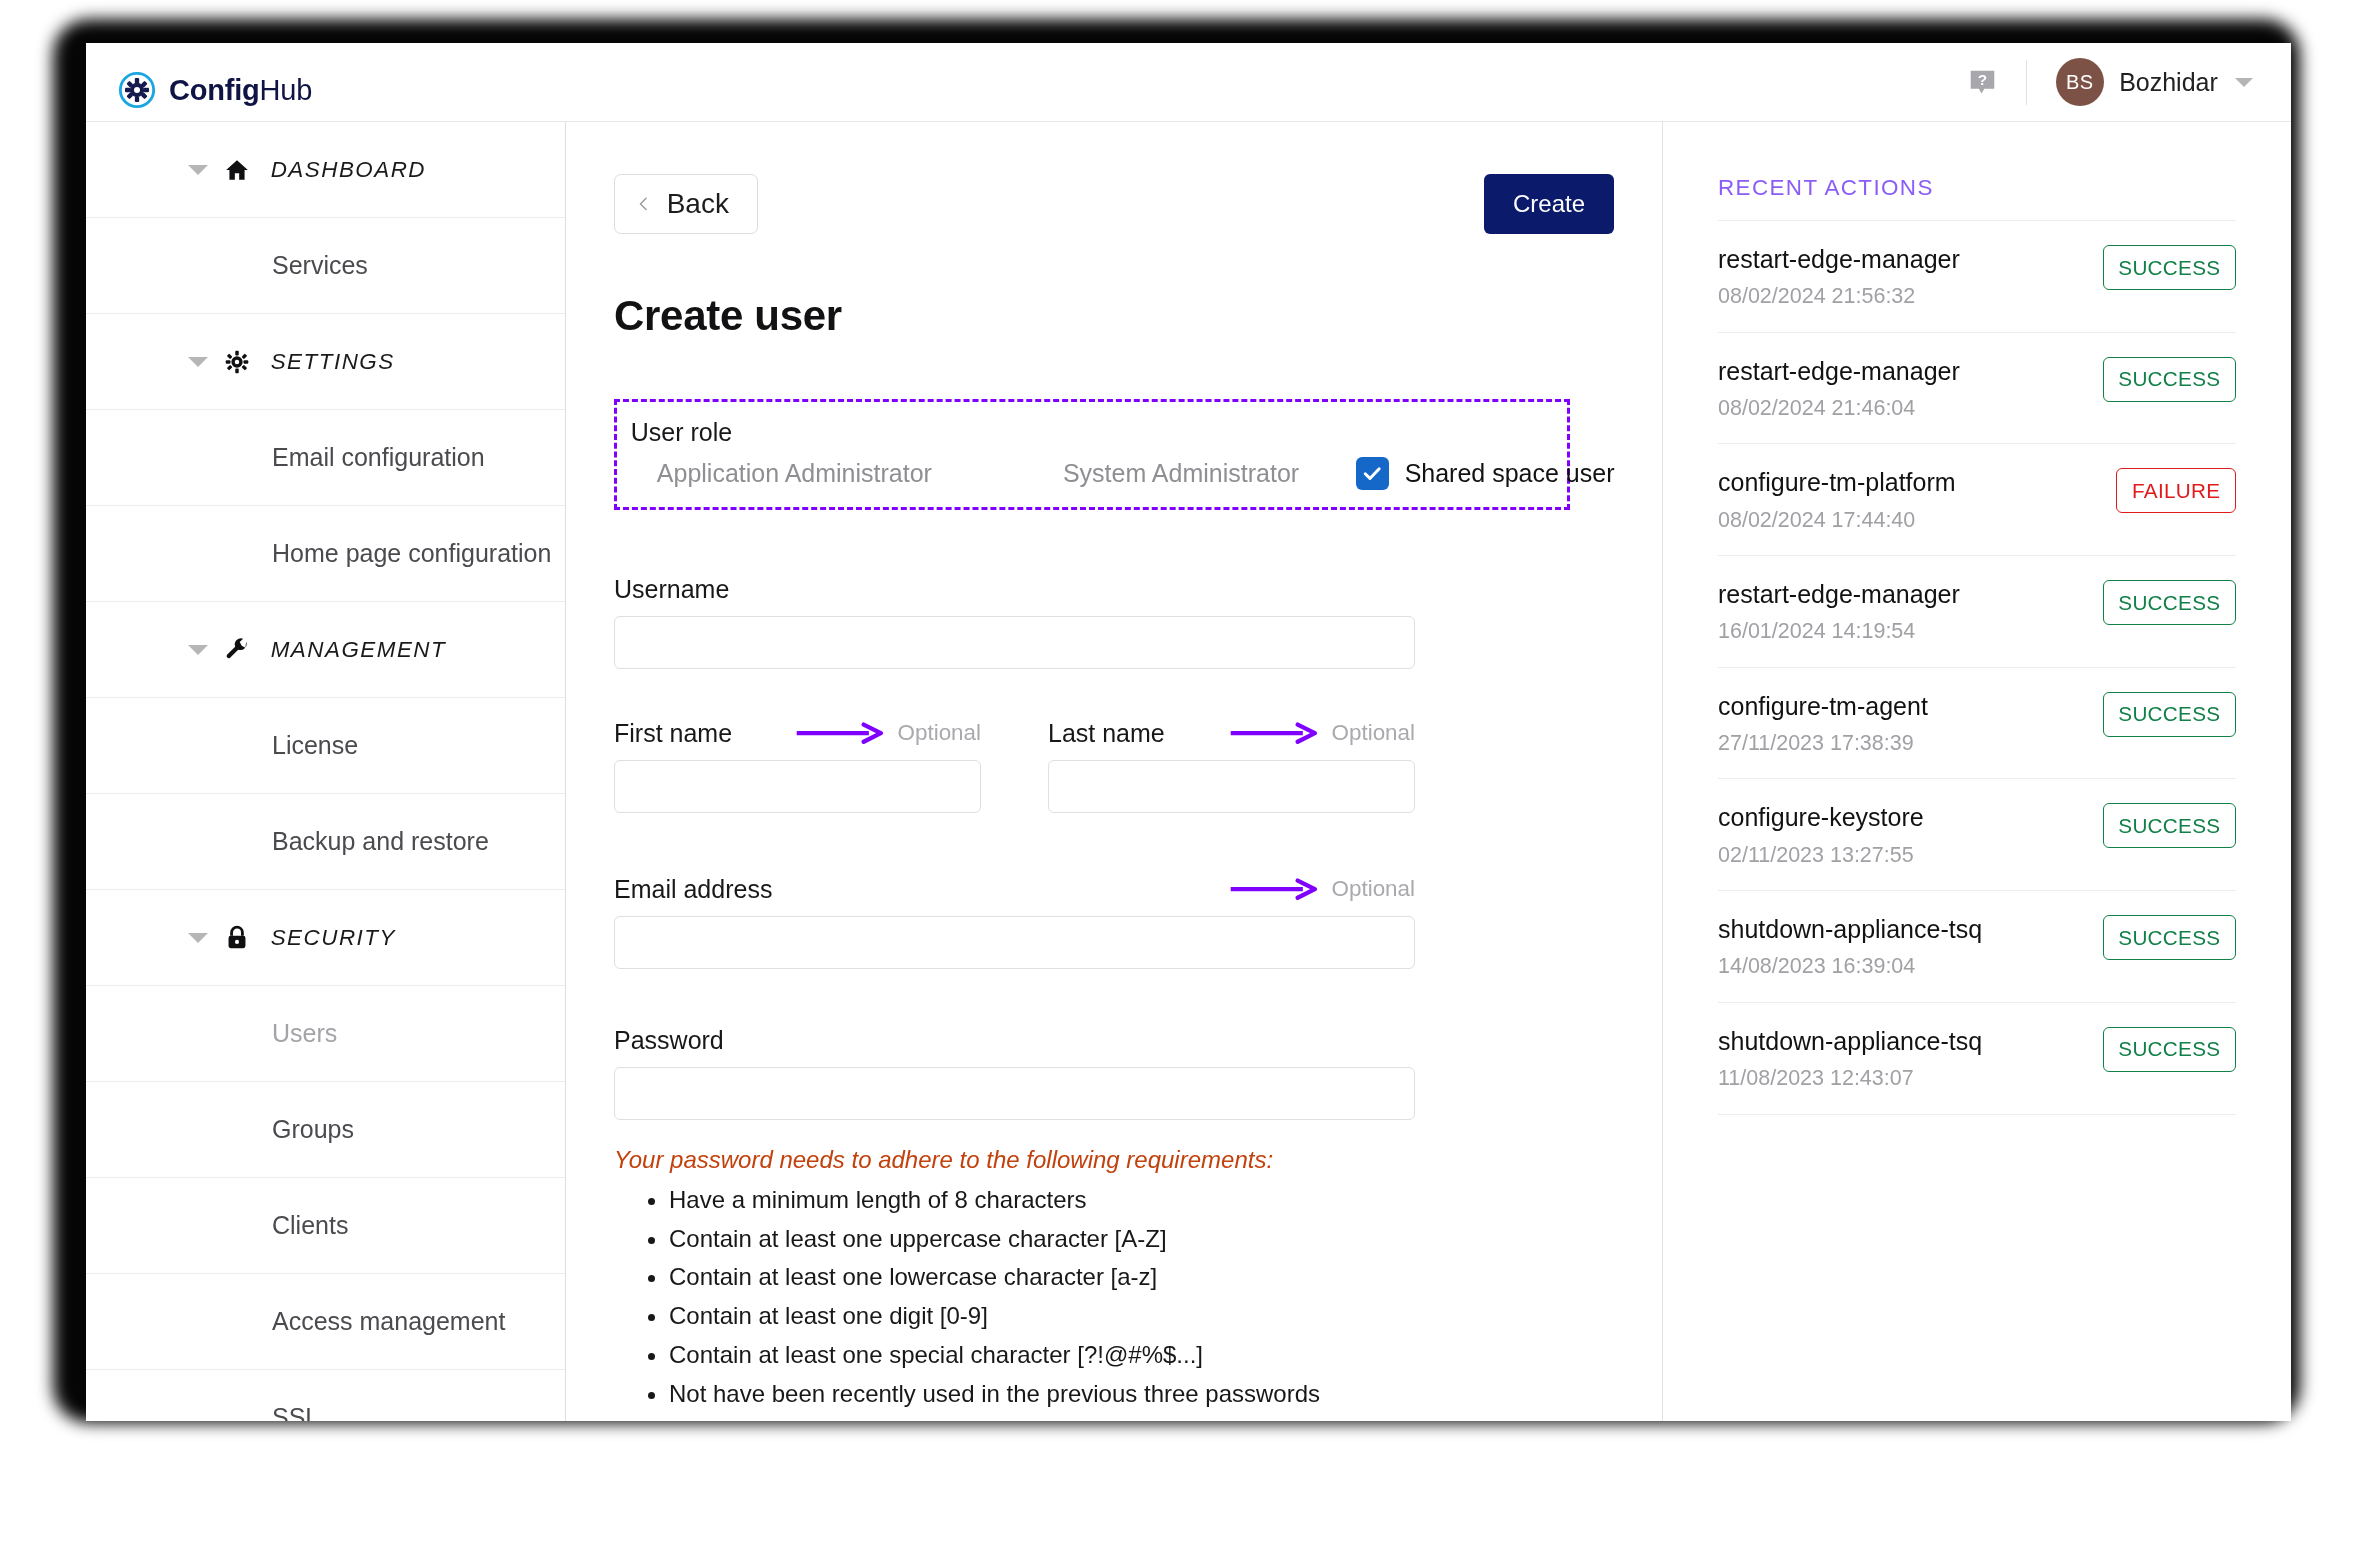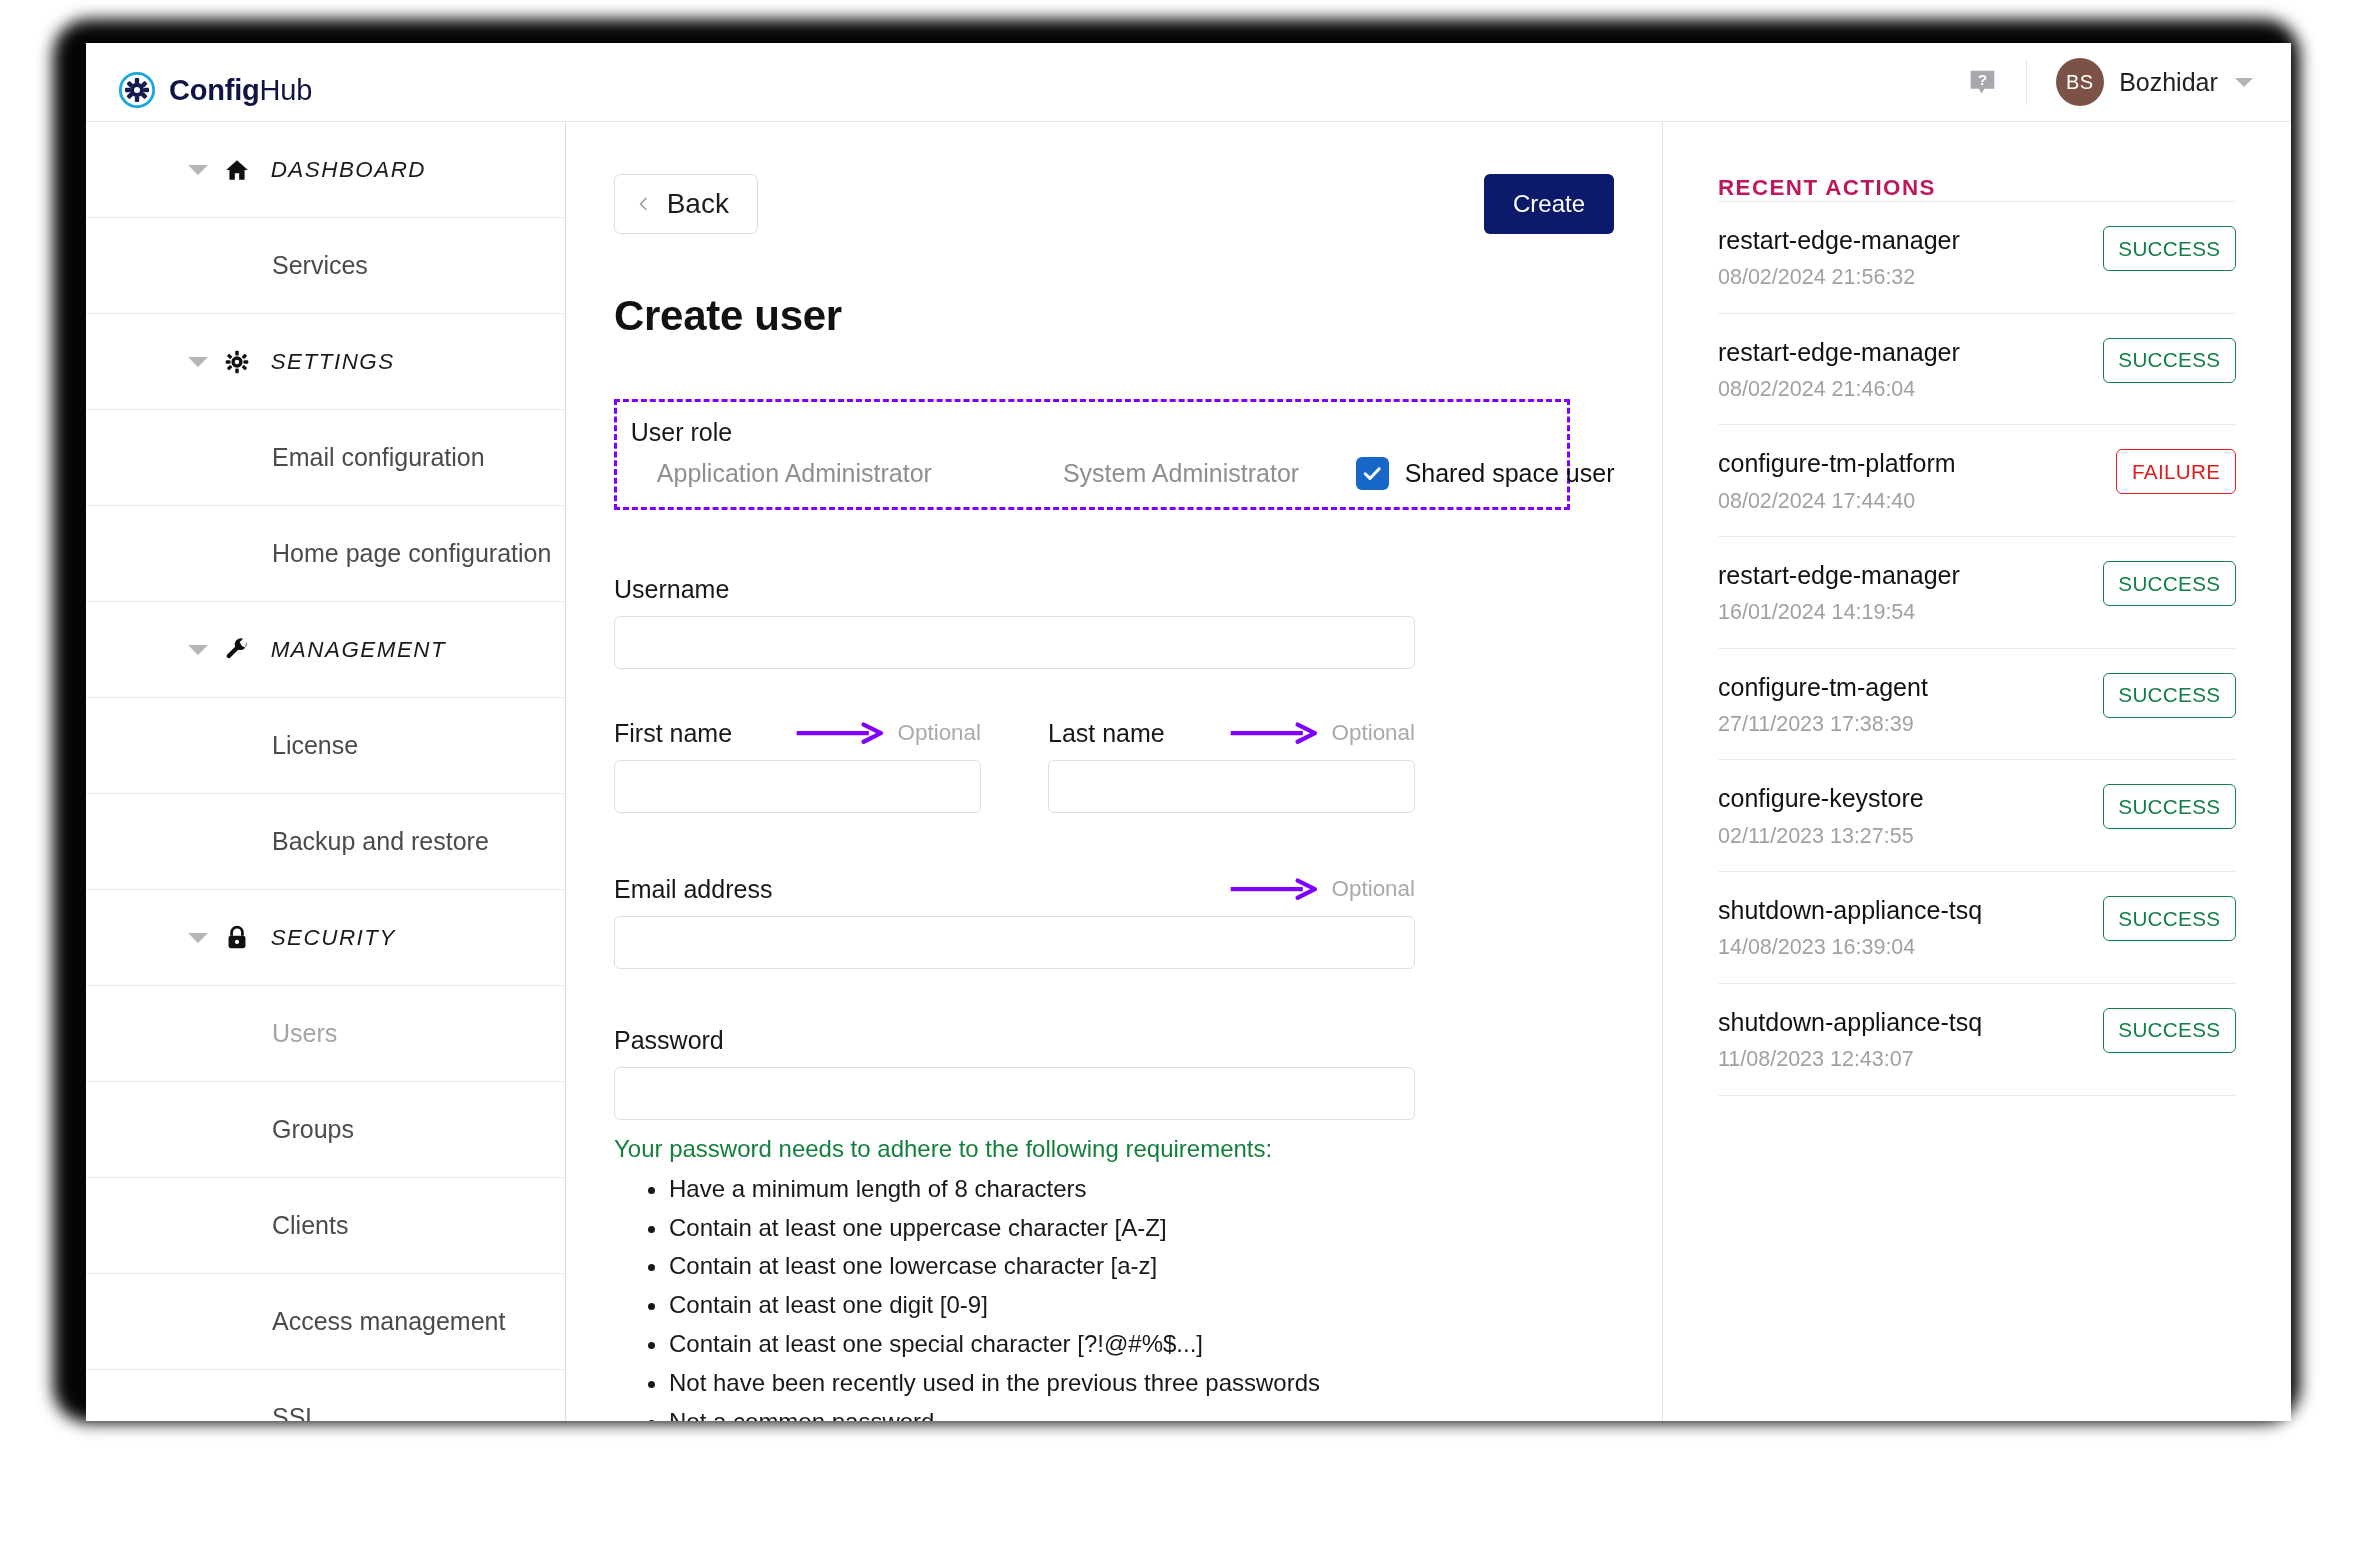--- a/index.html
+++ b/index.html
@@ -202,42 +202,42 @@
     background: #ffffff;
     border: 0.9px solid #dfdfe1;
     border-radius: 6px;
   }
   .row-username { width: 801px; }
   .row-two { display: flex; gap: 67px; margin-top: 50px; }
   .row-two .col { width: 367px; }
   .row-email { width: 801px; margin-top: 62px; }
   .row-password { width: 801px; margin-top: 57px; }
 
-  .pw-intro { margin-top: 15px; font-size: 24px; color: #15803d; }
+  .pw-intro { margin-top: 26px; font-size: 24px; color: #c2410c; font-style: italic; }
   .pw-list { margin: 6.9px 0 0 55px; }
   .pw-list li {
     font-size: 24px; color: #18181a;
     line-height: 1.62;
     list-style: disc;
   }
 
   
   .recent {
     width: 629px; flex: 0 0 629px;
     border-left: 0.9px solid #e3e3e5;
     padding: 53px 55px 0 55px;
     background: #fff;
     overflow: hidden;
   }
   .recent-title {
     font-size: 22.4px;
     letter-spacing: 1.4px;
-    color: #be185d;
+    color: #8b5cf6;
     text-transform: uppercase;
-    font-weight: bold;
+    margin-bottom: 19px;
   }
   .ra-row {
     display: flex; align-items: flex-start;
     border-top: 0.9px solid #ececed;
     padding: 24px 0 22.4px 0;
     min-height: 109px;
     cursor: pointer;
   }
   .ra-row:last-child { border-bottom: 0.9px solid #ececed; }
   .ra-left { min-width: 0; }

